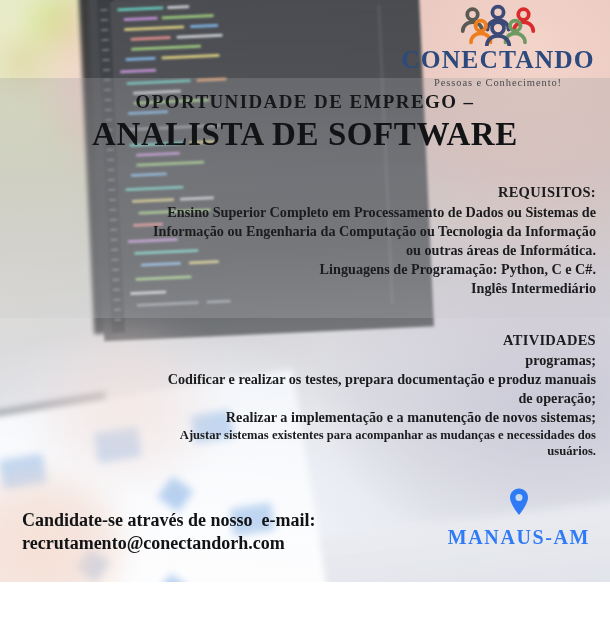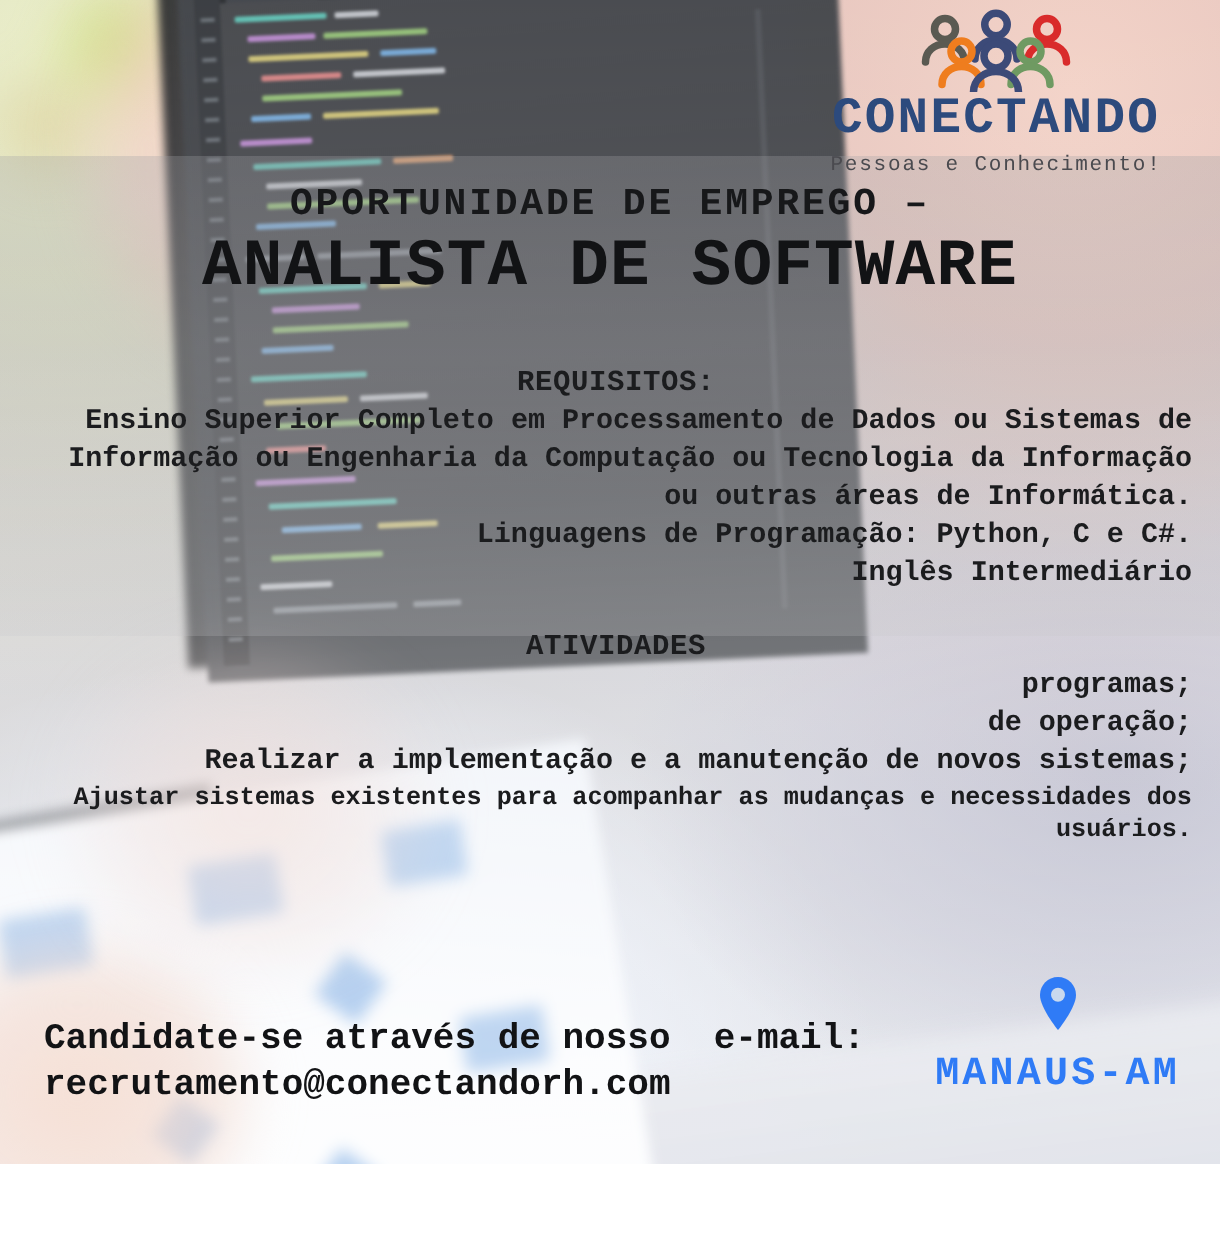--- a/index.html
+++ b/index.html
@@ -5,21 +5,21 @@
   html, body {
     margin: 0;
     padding: 0;
     background: #ffffff;
   }
   #poster {
     position: relative;
     width: 610px;
     height: 582px;
     overflow: hidden;
-    font-family: Liberation Mono, monospace;
+    font-family: Liberation Serif, serif;
     background: #cfcfd4;
   }
 
   
   .bg-layer { position: absolute; inset: 0; }
 
   
   .bg-base {
     background:
       radial-gradient(circle at 88% 8%, rgba(243,208,196,0.98) 0%, rgba(236,196,186,0.85) 16%, rgba(221,196,196,0.25) 32%, rgba(0,0,0,0) 48%),
@@ -204,32 +204,31 @@
   }
 
   
   .block { position: absolute; right: 14px; text-align: right; }
   .sec-title {
     font-size: 14.5px;
     font-weight: bold;
     color: #1b1c1e;
     letter-spacing: .3px;
     margin-bottom: 2px;
-    text-align: center;
   }
   .sec-line {
     font-size: 14.2px;
     font-weight: bold;
     color: #1b1c1e;
     line-height: 1.33;
   }
   .sec-line.small { font-size: 12.6px; }
 
   #requisitos { top: 184px; left: 20px; }
-  #atividades { top: 316px; left: 20px; }
+  #atividades { top: 332px; left: 20px; }
 
   
   .footer-mail {
     position: absolute;
     left: 22px; bottom: 26px;
     font-size: 18px;
     font-weight: bold;
     color: #121315;
     line-height: 1.32;
     white-space: pre;
@@ -390,20 +389,21 @@
       <div class="sec-line">Ensino Superior Completo em Processamento de Dados ou Sistemas de</div>
       <div class="sec-line">Informação ou Engenharia da Computação ou Tecnologia da Informação</div>
       <div class="sec-line">ou outras áreas de Informática.</div>
       <div class="sec-line">Linguagens de Programação: Python, C e C#.</div>
       <div class="sec-line">Inglês Intermediário</div>
     </div>
 
     <div class="block" id="atividades">
       <div class="sec-title">ATIVIDADES</div>
       <div class="sec-line">programas;</div>
+      <div class="sec-line">Codificar e realizar os testes, prepara documentação e produz manuais</div>
       <div class="sec-line">de operação;</div>
       <div class="sec-line">Realizar a implementação e a manutenção de novos sistemas;</div>
       <div class="sec-line small">Ajustar sistemas existentes para acompanhar as mudanças e necessidades dos</div>
       <div class="sec-line small">usuários.</div>
     </div>
 
     <div class="footer-mail">Candidate-se através de nosso  e-mail:
 recrutamento@conectandorh.com</div>
 
     <div class="location">

